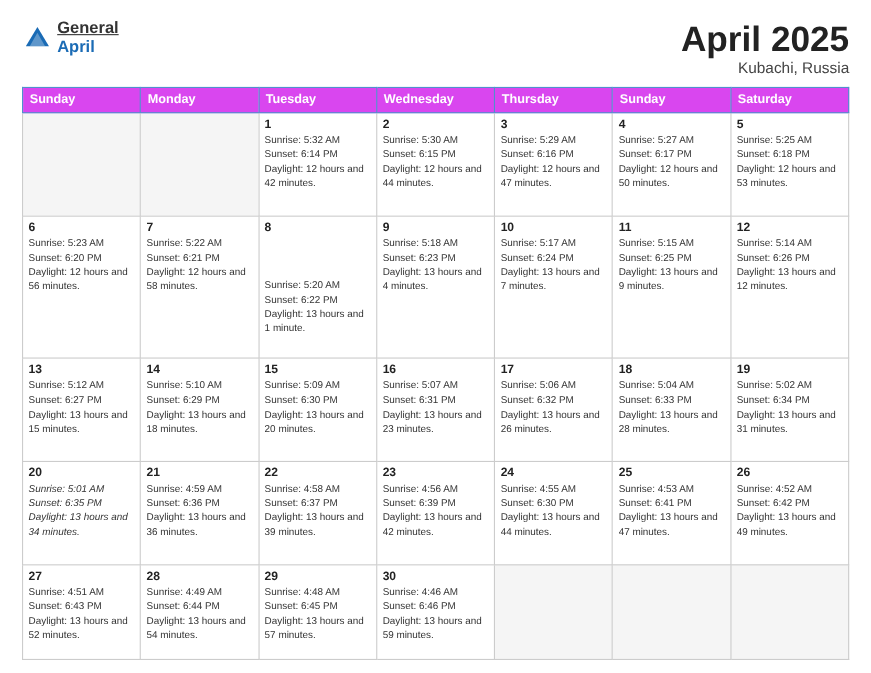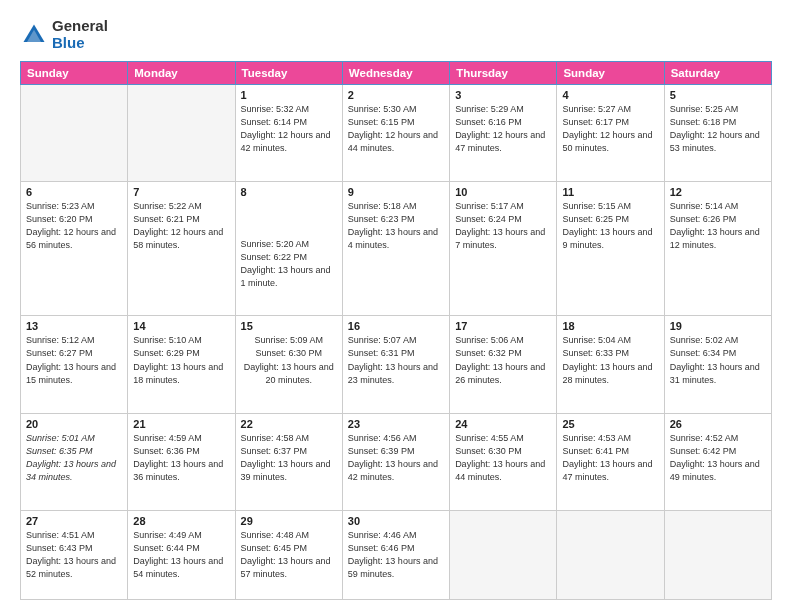--- a/index.html
+++ b/index.html
@@ -26,21 +26,21 @@
     .logo {
       display: flex;
       align-items: center;
       gap: 4px;
     }
     .logo-text {
       font-size: 15px;
       font-weight: bold;
       line-height: 1.1;
     }
-    .logo-general { color: #333; }
+    .logo-general { color: #333; text-decoration: underline; }
     .logo-blue { color: #1a6bb5; }
     .logo-icon {
       width: 28px;
       height: 28px;
     }
     .title-block {
       text-align: right;
     }
     .title-month {
       font-size: 32px;
@@ -52,21 +52,21 @@
       font-size: 14px;
       color: #444;
     }
     .calendar {
       flex: 1;
       border-collapse: collapse;
       width: 100%;
       table-layout: fixed;
     }
     .calendar th {
-      background: #ec4899;
+      background: #d946ef;
       color: #fff;
       font-size: 11.5px;
       font-weight: bold;
       padding: 5px 6px;
       text-align: left;
       border: 1px solid #5090cc;
     }
     .calendar td {
       border: 1px solid #ccc;
       vertical-align: top;
@@ -102,22 +102,26 @@
 
 <div class="page">
   <div class="header">
     <div class="logo">
       <svg class="logo-icon" viewBox="0 0 32 32">
         <polygon points="16,4 28,24 4,24" fill="#1a6bb5"></polygon>
         <polygon points="16,10 24,24 8,24" fill="#fff" opacity="0.3"></polygon>
       </svg>
       <div class="logo-text">
         <span class="logo-general">General</span><br>
-        <span class="logo-blue">Blue</span>
+        <span class="logo-blue">April</span>
       </div>
+    </div>
+    <div class="title-block">
+      <div class="title-month">April 2025</div>
+      <div class="title-location">Kubachi, Russia</div>
     </div>
   </div>
 
   <table class="calendar">
     <thead>
       <tr>
         <th>Sunday</th>
         <th>Monday</th>
         <th>Tuesday</th>
         <th>Wednesday</th>
@@ -213,21 +217,21 @@
 Daylight: 13 hours and 15 minutes.</div>
           </td>
           <td>
             <span class="day-num">14</span>
             <div class="day-info" style="white-space: pre-line;">Sunrise: 5:10 AM
 Sunset: 6:29 PM
 Daylight: 13 hours and 18 minutes.</div>
           </td>
           <td>
             <span class="day-num">15</span>
-            <div class="day-info" style="white-space: pre-line; text-align: center;">Sunrise: 5:09 AM
+            <div class="day-info" style="white-space: pre-line;">Sunrise: 5:09 AM
 Sunset: 6:30 PM
 Daylight: 13 hours and 20 minutes.</div>
           </td>
           <td>
             <span class="day-num">16</span>
             <div class="day-info" style="white-space: pre-line;">Sunrise: 5:07 AM
 Sunset: 6:31 PM
 Daylight: 13 hours and 23 minutes.</div>
           </td>
           <td>

